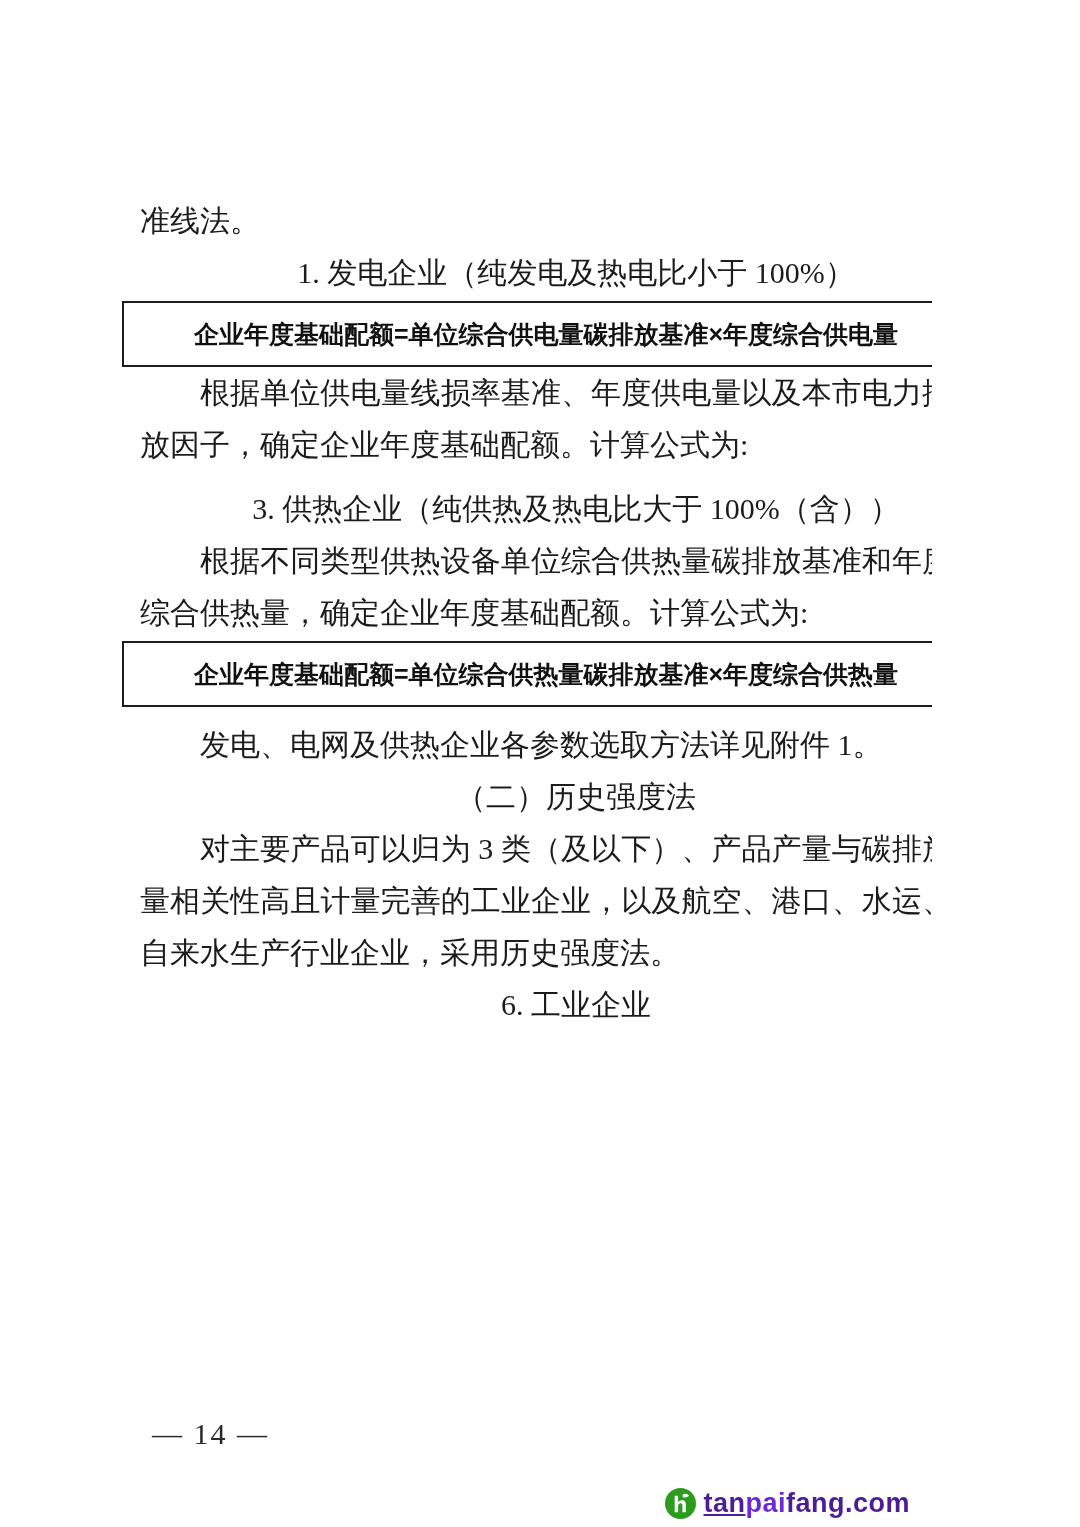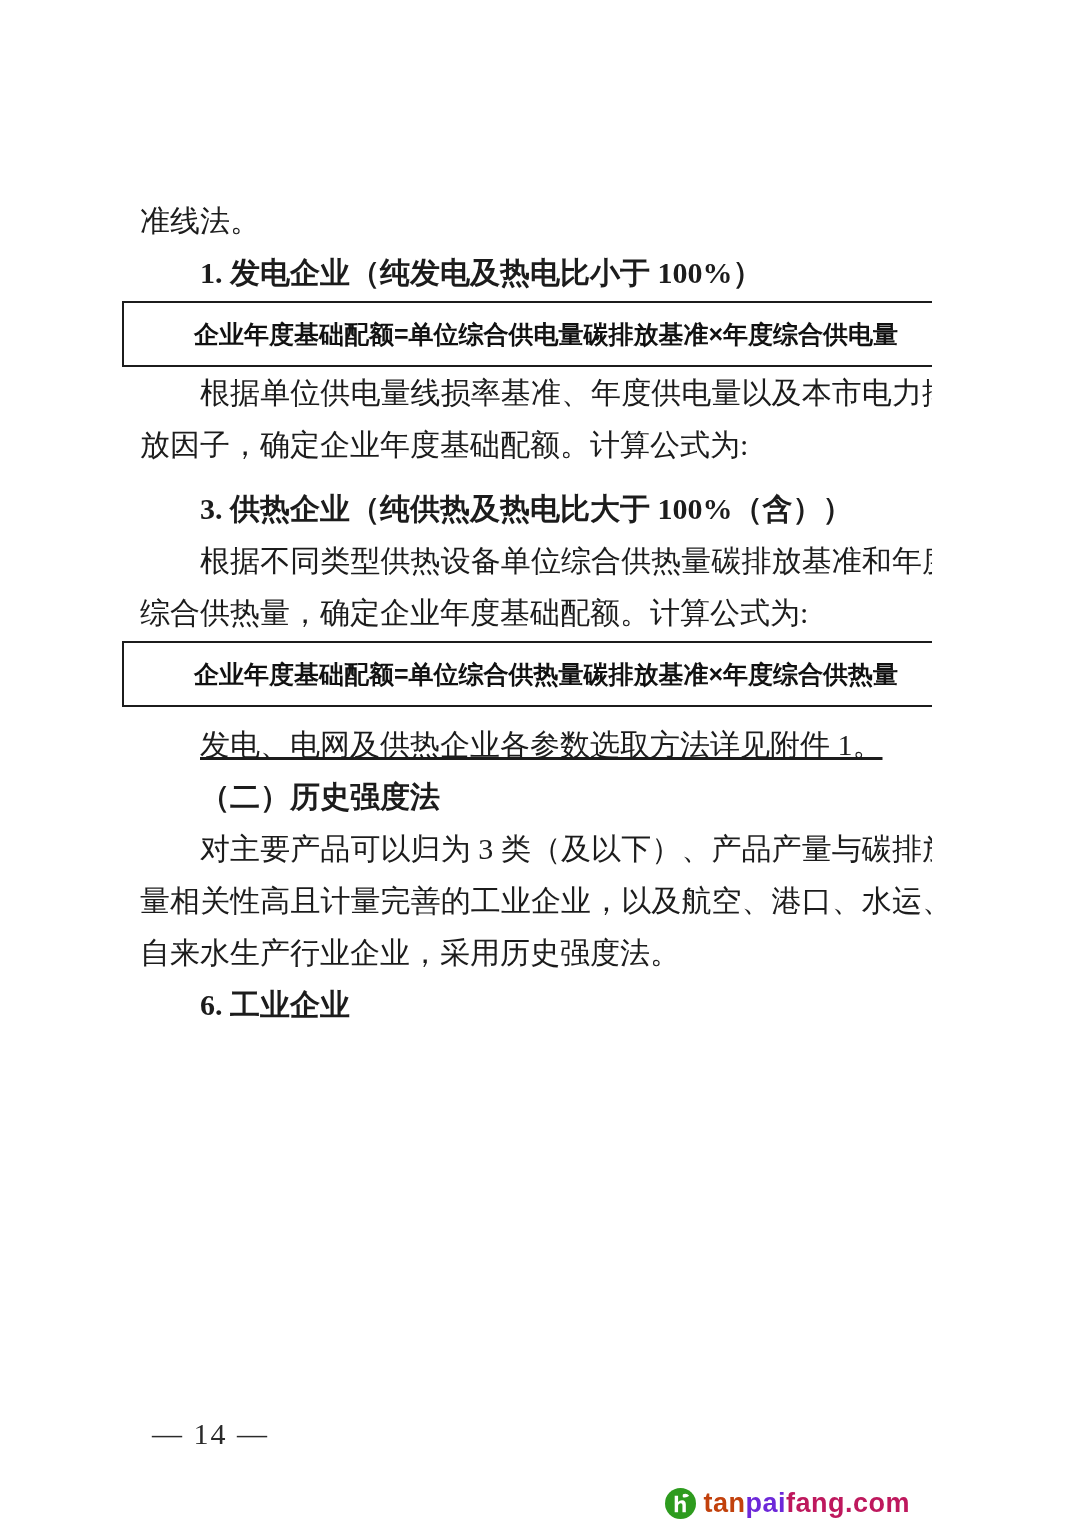--- a/index.html
+++ b/index.html
@@ -28,23 +28,24 @@
     margin: 0;
     text-align: justify;
     text-indent: 60px;
   }
   .para.no-indent {
     text-indent: 0;
   }
   .heading {
     margin: 0;
     text-indent: 60px;
-    font-weight: bold;
+    font-weight: normal;
     font-size: 30px;
     line-height: 52px;
+    text-align: center;
   }
   .heading.after-box {
     margin-top: 12px;
   }
   .formula-box {
     box-sizing: border-box;
     margin: 2px -18px 0 -18px;
     border: 2px solid #1c1c1c;
     padding: 5px 10px;
     text-align: center;
@@ -102,34 +103,34 @@
 
     <p class="para">根据单位供电量线损率基准、年度供电量以及本市电力排放因子，确定企业年度基础配额。计算公式为:</p>
 
 
     <h3 class="heading after-box">3. 供热企业（纯供热及热电比大于 100%（含））</h3>
 
     <p class="para">根据不同类型供热设备单位综合供热量碳排放基准和年度综合供热量，确定企业年度基础配额。计算公式为:</p>
 
     <div class="formula-box">企业年度基础配额=单位综合供热量碳排放基准×年度综合供热量</div>
 
-    <p class="para" style="margin-top:12px;text-decoration:underline;">发电、电网及供热企业各参数选取方法详见附件 1。</p>
+    <p class="para" style="margin-top:12px;">发电、电网及供热企业各参数选取方法详见附件 1。</p>
 
     <h3 class="heading">（二）历史强度法</h3>
 
     <p class="para">对主要产品可以归为 3 类（及以下）、产品产量与碳排放量相关性高且计量完善的工业企业，以及航空、港口、水运、自来水生产行业企业，采用历史强度法。</p>
 
     <h3 class="heading">6. 工业企业</h3>
   </div>
 
   <div class="page-number">— 14 —</div>
 
   <a class="watermark">
     <svg class="logo" viewBox="0 0 32 32" xmlns="http://www.w3.org/2000/svg">
       <circle cx="16" cy="16" r="16" fill="#2d9b1e"></circle>
       <path d="M10 25 L10 8 L13.5 8 L13.5 14.5 Q15 12.5 18 12.7 Q21.5 13 21.5 17 L21.5 25 L18 25 L18 17.5 Q18 15.5 16 15.7 Q13.8 16 13.5 18 L13.5 25 Z" fill="#ffffff"></path>
       <path d="M18.5 6.5 Q22.5 5 25 8 Q22 10.5 18.5 9.5 Q18 8 18.5 6.5 Z" fill="#ffffff"></path>
     </svg>
     <span class="wm-text">
-      <span style="color: #c2410c;">tan</span><span style="color: #6d28d9;">pai</span><span style="color: #be185d;">fang.com</span>
+      <span style="color: #4c1d95; text-decoration: underline;">tan</span><span style="color: #6d28d9;">pai</span><span style="color: #4c1d95;">fang.com</span>
     </span>
   </a>
 </div>
 
 </body></html>

